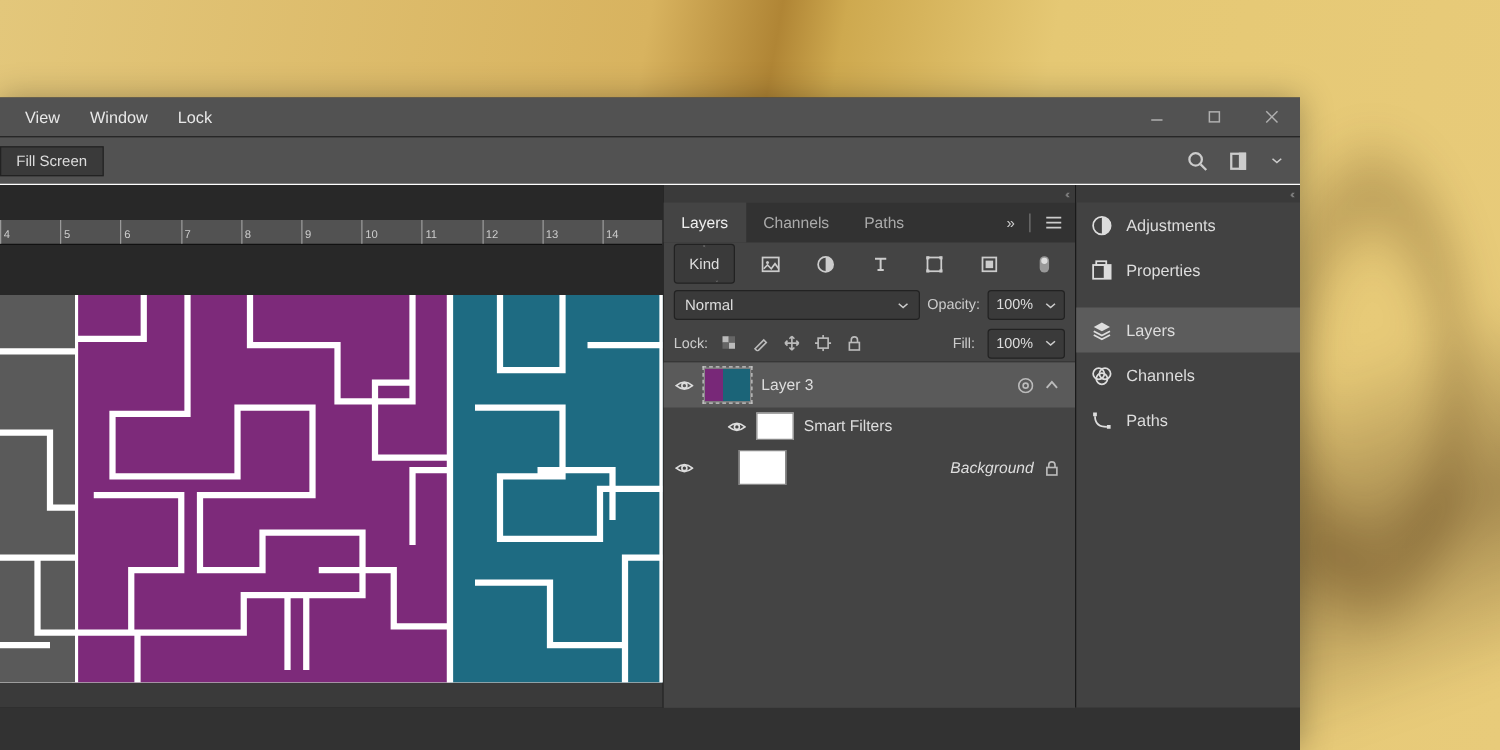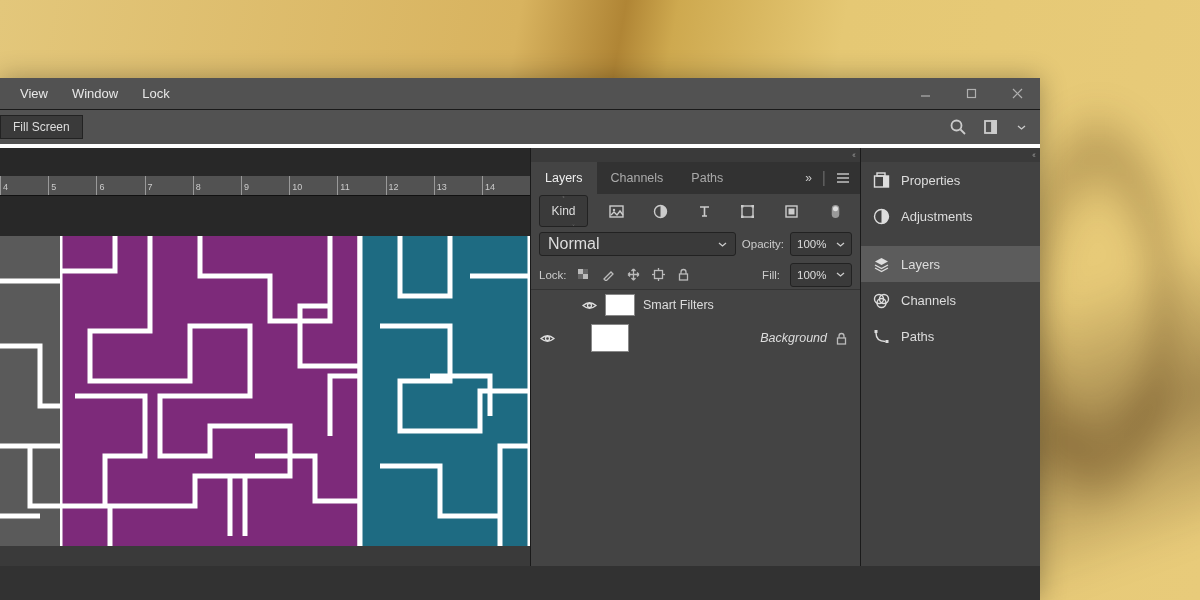--- a/index.html
+++ b/index.html
@@ -5,21 +5,21 @@
 * { margin: 0; padding: 0; box-sizing: border-box; font-family: -apple-system, "Segoe UI", Tahoma, sans-serif; }
 body { width: 1200px; height: 600px; overflow: hidden; position: relative; background: #d9b86e; }
 .bg-photo { position: absolute; inset: 0; background: linear-gradient(100deg, #e3c77b 0%, #d8b35f 40%, #b08535 48%, #cea94f 52%, #e5c874 65%, #e8cb7a 100%); }
 .bg-shadow { position: absolute; right: -50px; top: 70px; width: 380px; height: 600px; background: radial-gradient(ellipse 120px 280px at 60% 40%, rgba(80,40,0,0.0) 0%, rgba(80,40,0,0.0) 35%, rgba(60,30,0,0.25) 55%, rgba(60,30,0,0.0) 75%), linear-gradient(160deg, transparent 40%, rgba(40,15,0,0.35) 60%, transparent 80%); filter: blur(15px); }
 .app { position: absolute; left: 0; top: 78px; width: 1040px; height: 522px; background: #323232; box-shadow: 0 0 25px rgba(0,0,0,0.3); }
 .win-controls { margin-left: auto; display: flex; }
 .win-btn { width: 46px; height: 28px; display: flex; align-items: center; justify-content: center; color: #999; font-size: 12px; cursor: pointer; }
 .win-btn svg { width: 11px; height: 11px; stroke: #b0b0b0; fill: none; stroke-width: 1.2; }
 .menubar { height: 32px; background: #525252; display: flex; align-items: center; padding-left: 8px; border-bottom: 1px solid #1a1a1a; }
 .menu-item { color: #e8e8e8; font-size: 13px; padding: 6px 12px; cursor: pointer; }
-.optbar { height: 38px; background: #525252; display: flex; align-items: center; border-bottom: 4px solid #ffffff; }
+.optbar { height: 38px; background: #525252; display: flex; align-items: center; border-bottom: 1px solid #ffffff; }
 .optbar-left { display: flex; align-items: center; }
 .optbar-btn { background: #3a3a3a; border: 1px solid #222; color: #ddd; font-size: 12px; padding: 4px 12px; margin-left: 0px; }
 .optbar-right { margin-left: auto; display: flex; align-items: center; gap: 16px; padding-right: 14px; }
 .optbar-icon { width: 18px; height: 18px; display: flex; align-items: center; justify-content: center; }
 .optbar-icon svg { stroke: #ccc; fill: none; stroke-width: 1.8; }
 .workspace { display: flex; height: calc(100% - 104px); }
 .canvas-area { flex: 1; background: #282828; position: relative; overflow: hidden; }
 .ruler-h { height: 20px; background: #525252; border-bottom: 1px solid #111; position: relative; display: flex; margin-top: 28px; }
 .ruler-tick { flex: 1; border-left: 1px solid #999; font-size: 9px; color: #ccc; padding-left: 2px; padding-top: 6px; position: relative; }
 .canvas { position: absolute; left: 0; top: 88px; right: 0; bottom: 0; background: #3a3a3a; }
@@ -32,21 +32,21 @@
 .panel-tab { padding: 0 14px; display: flex; align-items: center; font-size: 12.5px; color: #aaa; cursor: pointer; }
 .panel-tab.active { background: #444; color: #eee; font-weight: 500; }
 .panel-tab-icons { margin-left: auto; display: flex; align-items: center; gap: 10px; padding-right: 10px; color: #ccc; }
 .panel-row { height: 34px; display: flex; align-items: center; padding: 0 8px; gap: 8px; }
 .filter-select { background: #3a3a3a; border: 1px solid #222; color: #ddd; font-size: 12px; height: 32px; display: flex; align-items: center; padding: 0 8px; gap: 6px; border-radius: 3px; flex-direction: column; }
 .filter-select svg { width: 11px; height: 11px; }
 .panel-icons-row { display: flex; gap: 10px; margin-left: 4px; flex:1; justify-content: space-around;}
 .panel-icon { width: 16px; height: 16px; display: flex; align-items: center; justify-content: center; }
 .panel-icon svg { width: 15px; height: 15px; stroke: #ccc; fill: none; stroke-width: 1.4; }
 .blend-row { height: 32px; display: flex; align-items: center; padding: 0 8px; gap: 6px; }
-.blend-select { background: #3a3a3a; border: 1px solid #222; color: #ddd; font-size: 16px; height: 24px; flex: 1; display: flex; align-items: center; padding: 0 8px; justify-content: space-between; border-radius: 3px; }
+.blend-select { background: #3a3a3a; border: 1px solid #222; color: #ddd; font-size: 12px; height: 24px; flex: 1; display: flex; align-items: center; padding: 0 8px; justify-content: space-between; border-radius: 3px; }
 .opacity-label { color: #ccc; font-size: 11.5px; }
 .opacity-field { background: #3a3a3a; border: 1px solid #222; color: #ddd; font-size: 11.5px; height: 24px; width: 62px; display: flex; align-items: center; padding: 0 6px; justify-content: space-between; border-radius: 3px; }
 .lock-row { height: 30px; display: flex; align-items: center; padding: 0 8px; gap: 10px; border-bottom: 1px solid #333; }
 .lock-label { color: #ccc; font-size: 11.5px; }
 .lock-icons { display: flex; gap: 12px; }
 .lock-icons svg { width: 13px; height: 13px; stroke: #bbb; fill: none; stroke-width: 1.3; }
 .layer-list { flex: 1; background: #444; }
 .layer-item { height: 36px; display: flex; align-items: center; padding: 0 8px; gap: 8px; }
 .layer-item.selected { background: #5a5a5a; }
 .layer-vis { width: 16px; display: flex; justify-content: center; }
@@ -291,20 +291,39 @@
           <span class="opacity-label" style="margin-left:auto;">Fill:</span>
           <div class="opacity-field">
             <span>100%</span>
             <svg class="chev" viewBox="0 0 9 9">
                 <path d="M1 3 L4.5 6 L8 3" stroke="#ccc" fill="none" stroke-width="1.3"></path>
               </svg>
           </div>
         </div>
 
         <div class="layer-list">
+          <div class="layer-item selected">
+            <div class="layer-vis">
+                <svg viewBox="0 0 15 11">
+                  <path d="M1 5.5 Q7.5 0 14 5.5 Q7.5 11 1 5.5 Z"></path>
+                  <circle cx="7.5" cy="5.5" r="2"></circle>
+                </svg>
+              </div>
+            <div class="layer-thumb mini dotted"></div>
+            <span class="layer-name">Layer 3</span>
+            <div class="layer-right">
+              <svg viewBox="0 0 13 13">
+                  <circle cx="6.5" cy="6.5" r="5.5"></circle>
+                  <circle cx="6.5" cy="6.5" r="2"></circle>
+                </svg>
+              <svg viewBox="0 0 11 11">
+                  <path d="M2 7 L5.5 3 L9 7"></path>
+                </svg>
+            </div>
+          </div>
           <div class="layer-item sub-item">
             <div class="layer-vis">
                 <svg viewBox="0 0 15 11">
                   <path d="M1 5.5 Q7.5 0 14 5.5 Q7.5 11 1 5.5 Z"></path>
                   <circle cx="7.5" cy="5.5" r="2"></circle>
                 </svg>
               </div>
             <div class="layer-thumb"></div>
             <span class="layer-name">Smart Filters</span>
           </div>
@@ -328,32 +347,32 @@
         </div>
       </div>
     </div>
 
     <div class="side-panel">
       <div class="panel-collapse-bar">
           <span>‹‹</span>
         </div>
       <div class="side-item">
         <svg viewBox="0 0 17 17">
+            <circle cx="8.5" cy="8.5" r="7"></circle>
+            <path d="M8.5 1.5 A7 7 0 0 1 8.5 15.5 Z" fill="#ddd" stroke="none"></path>
+          </svg>
+        <span>Adjustments</span>
+      </div>
+      <div class="side-item">
+        <svg viewBox="0 0 17 17">
             <rect x="1.5" y="4" width="14" height="11"></rect>
             <rect x="10" y="4" width="5.5" height="11" fill="#ddd" stroke="none"></rect>
             <rect x="4" y="1" width="8" height="3"></rect>
           </svg>
         <span>Properties</span>
-      </div>
-      <div class="side-item">
-        <svg viewBox="0 0 17 17">
-            <circle cx="8.5" cy="8.5" r="7"></circle>
-            <path d="M8.5 1.5 A7 7 0 0 1 8.5 15.5 Z" fill="#ddd" stroke="none"></path>
-          </svg>
-        <span>Adjustments</span>
       </div>
       <div class="side-group-sep"></div>
       <div class="side-item active">
         <svg viewBox="0 0 17 17">
             <path d="M8.5 2 L15 5.5 L8.5 9 L2 5.5 Z" fill="#ddd" stroke="none"></path>
             <path d="M2 9 L8.5 12.5 L15 9"></path>
             <path d="M2 12 L8.5 15.5 L15 12"></path>
           </svg>
         <span>Layers</span>
       </div>

